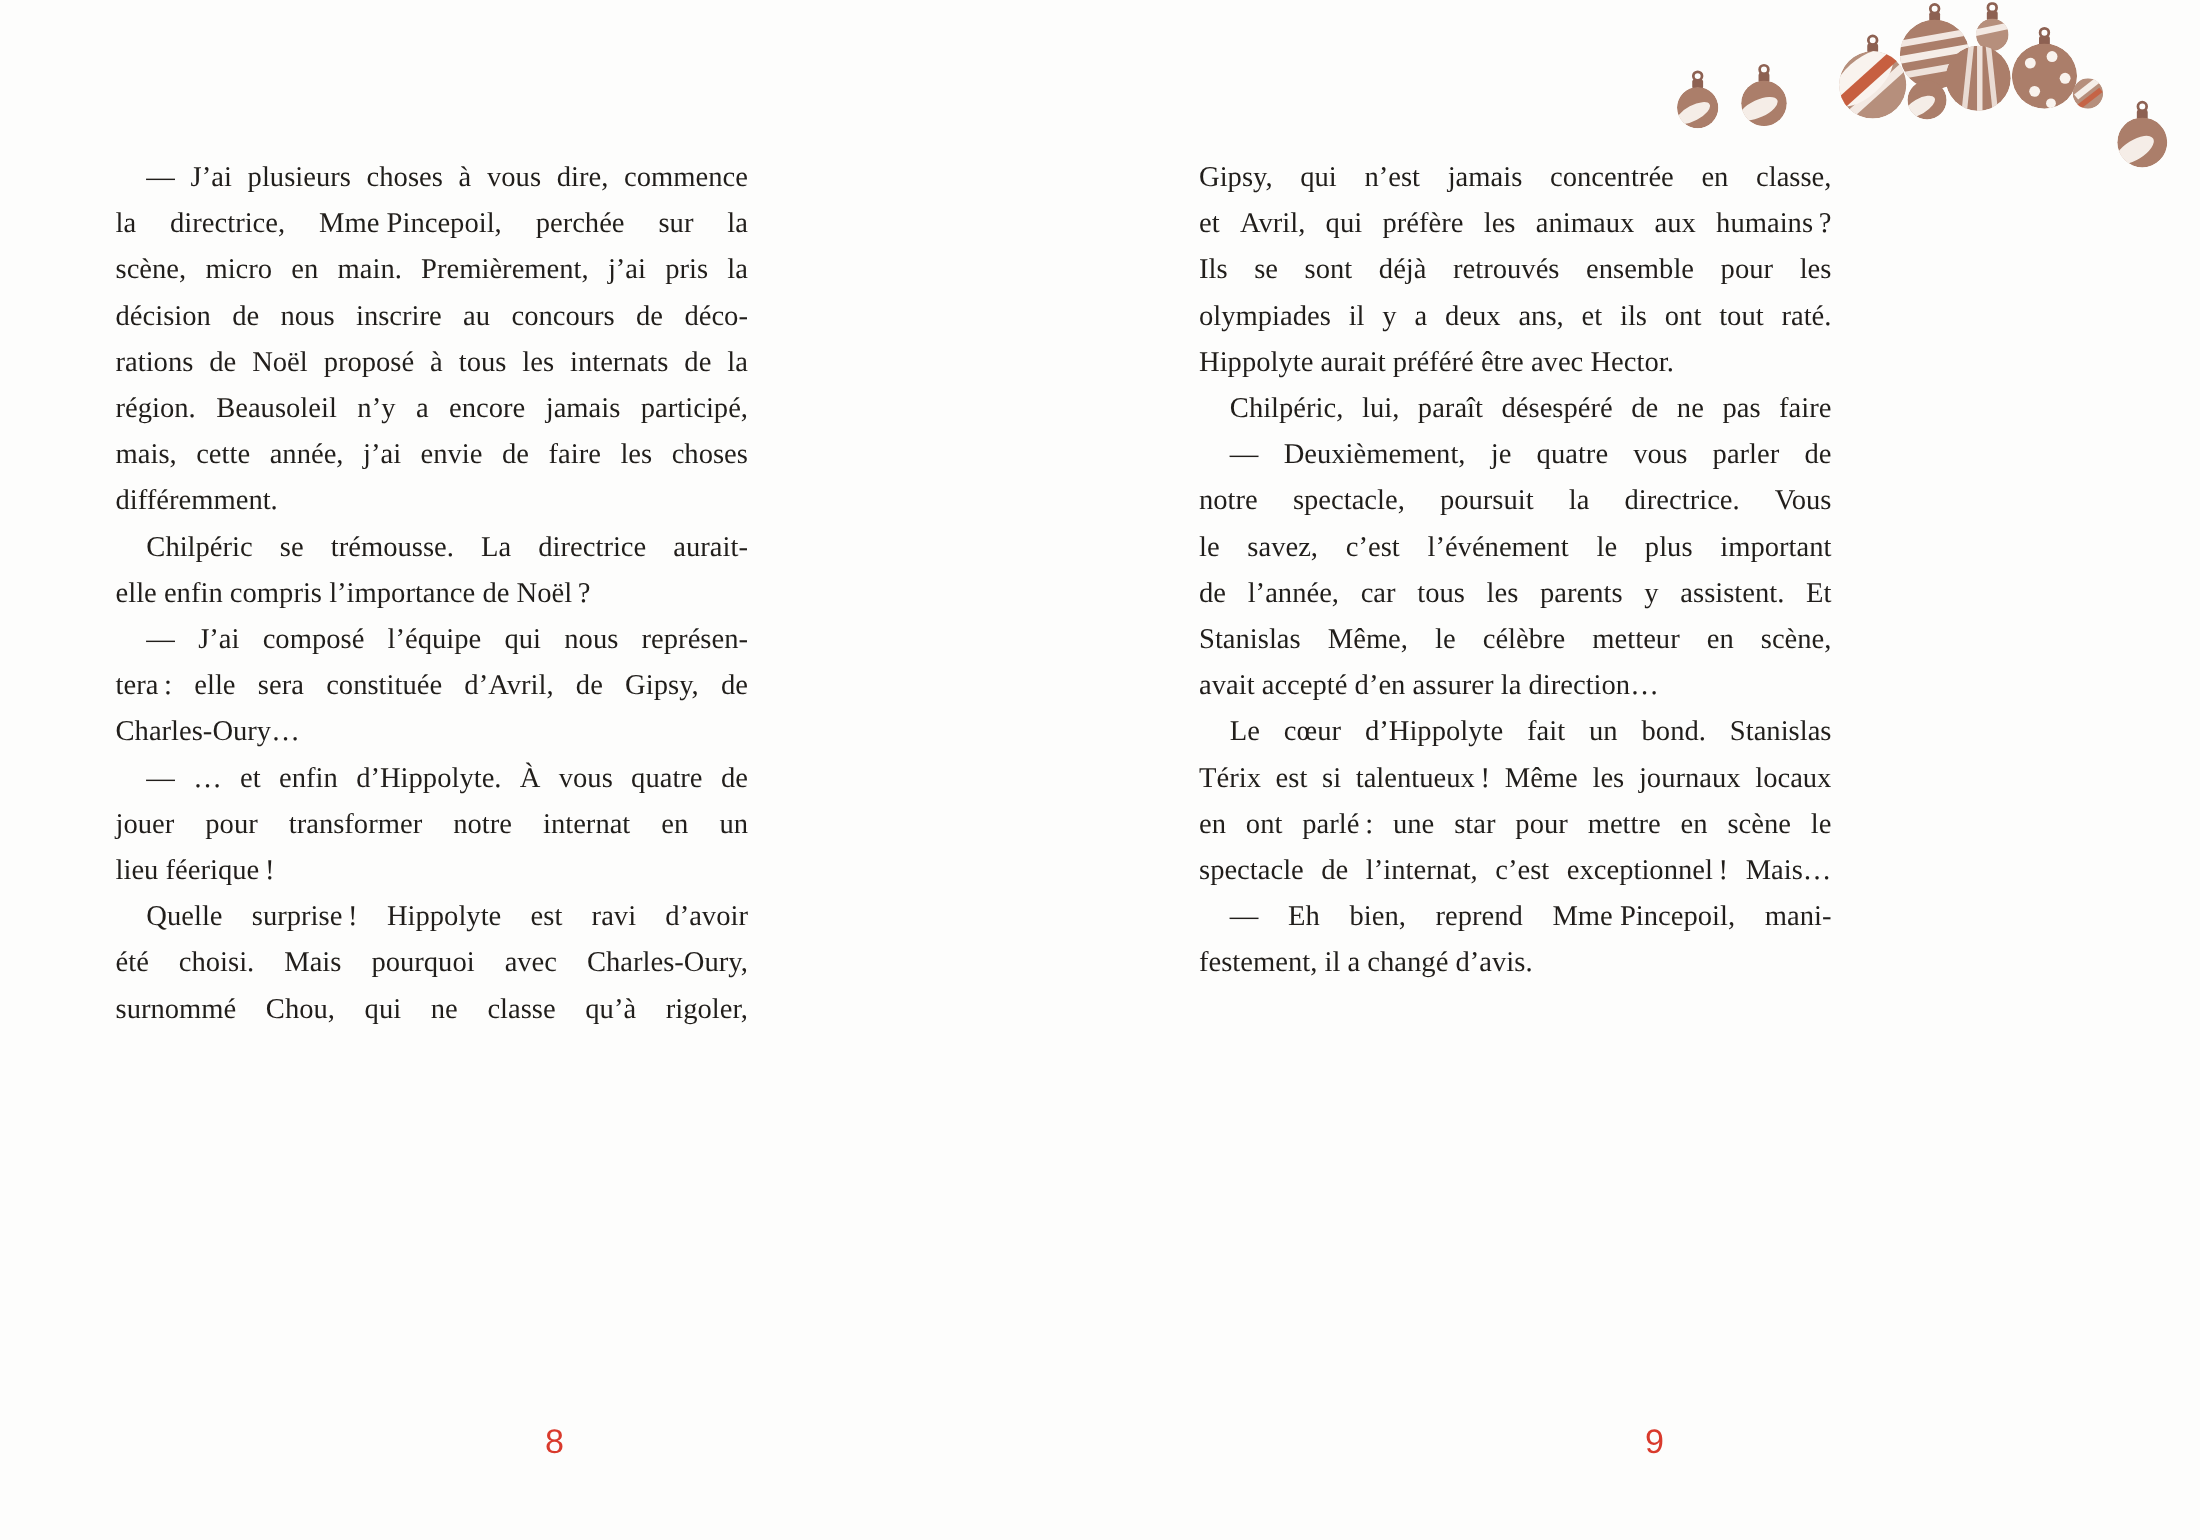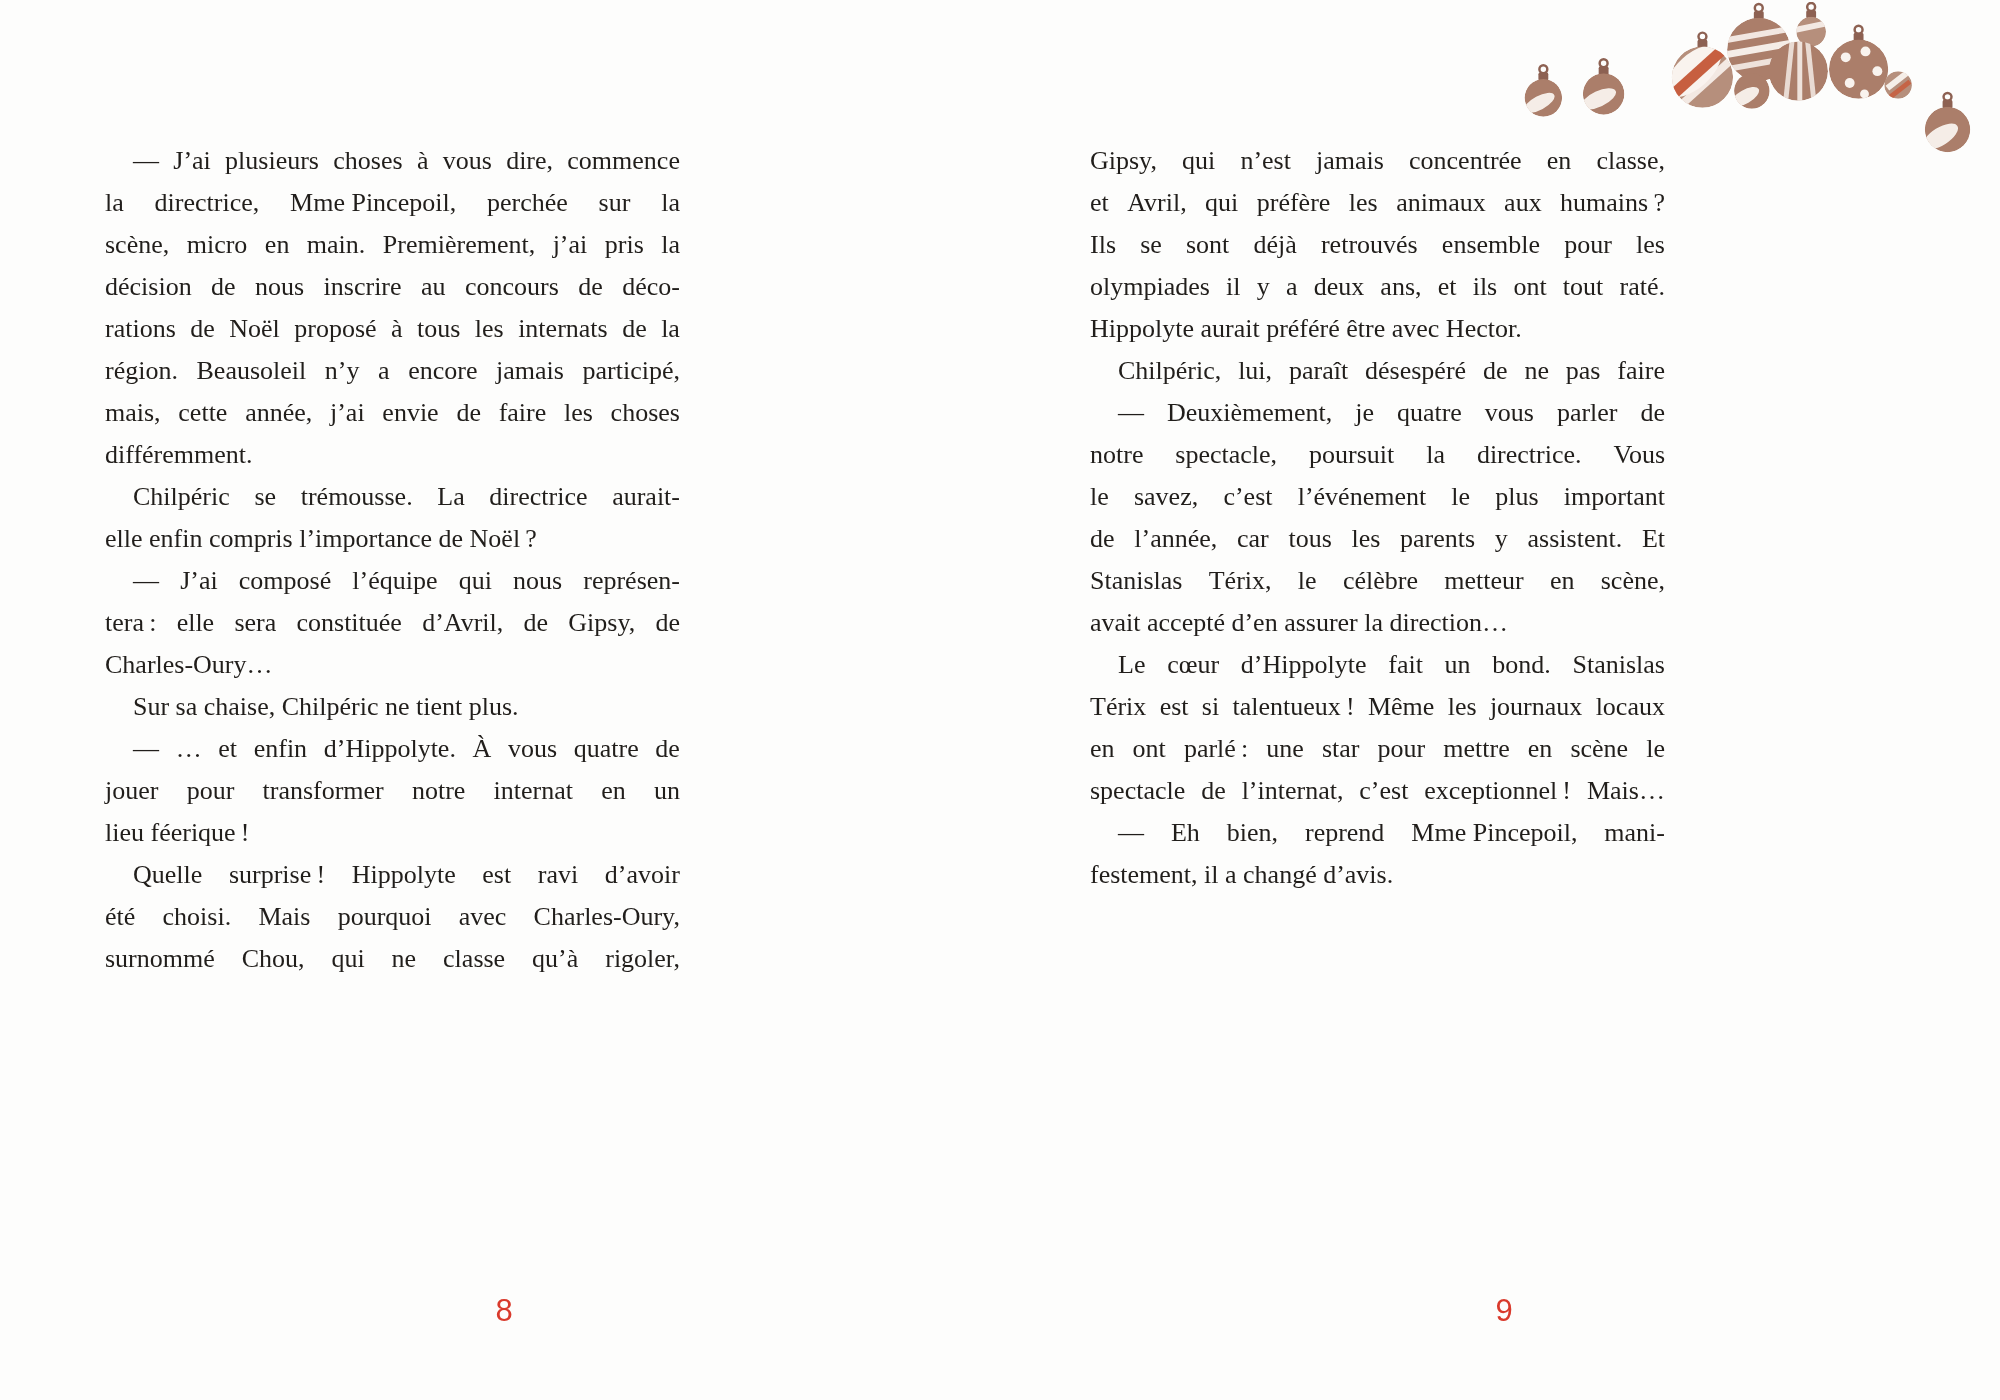--- a/index.html
+++ b/index.html
@@ -176,23 +176,20 @@
       <div class="para indent">
         <div class="line"><span>Chilpéric</span><span>se</span><span>trémousse.</span><span>La</span><span>directrice</span><span>aurait-</span></div>
         <div class="line lastline"><span>elle enfin compris l’importance de Noël ?</span></div>
       </div>
       <div class="para indent">
         <div class="line"><span>—</span><span>J’ai</span><span>composé</span><span>l’équipe</span><span>qui</span><span>nous</span><span>représen-</span></div>
         <div class="line"><span>tera :</span><span>elle</span><span>sera</span><span>constituée</span><span>d’Avril,</span><span>de</span><span>Gipsy,</span><span>de</span></div>
         <div class="line lastline"><span>Charles-Oury…</span></div>
       </div>
       <div class="para indent">
-        <div class="line lastline"><span>Sur sa chaise, Chilpéric ne tient plus.</span></div>
-      </div>
-      <div class="para indent">
         <div class="line"><span>—</span><span>…</span><span>et</span><span>enfin</span><span>d’Hippolyte.</span><span>À</span><span>vous</span><span>quatre</span><span>de</span></div>
         <div class="line"><span>jouer</span><span>pour</span><span>transformer</span><span>notre</span><span>internat</span><span>en</span><span>un</span></div>
         <div class="line lastline"><span>lieu féerique !</span></div>
       </div>
       <div class="para indent">
         <div class="line"><span>Quelle</span><span>surprise !</span><span>Hippolyte</span><span>est</span><span>ravi</span><span>d’avoir</span></div>
         <div class="line"><span>été</span><span>choisi.</span><span>Mais</span><span>pourquoi</span><span>avec</span><span>Charles-Oury,</span></div>
         <div class="line"><span>surnommé</span><span>Chou,</span><span>qui</span><span>ne</span><span>classe</span><span>qu’à</span><span>rigoler,</span></div>
       </div>
     </div>
@@ -207,21 +204,21 @@
         <div class="line lastline"><span>Hippolyte aurait préféré être avec Hector.</span></div>
       </div>
       <div class="para indent">
         <div class="line"><span>Chilpéric,</span><span>lui,</span><span>paraît</span><span>désespéré</span><span>de</span><span>ne</span><span>pas</span><span>faire</span></div>
       </div>
       <div class="para indent">
         <div class="line"><span>—</span><span>Deuxièmement,</span><span>je</span><span>quatre</span><span>vous</span><span>parler</span><span>de</span></div>
         <div class="line"><span>notre</span><span>spectacle,</span><span>poursuit</span><span>la</span><span>directrice.</span><span>Vous</span></div>
         <div class="line"><span>le</span><span>savez,</span><span>c’est</span><span>l’événement</span><span>le</span><span>plus</span><span>important</span></div>
         <div class="line"><span>de</span><span>l’année,</span><span>car</span><span>tous</span><span>les</span><span>parents</span><span>y</span><span>assistent.</span><span>Et</span></div>
-        <div class="line"><span>Stanislas</span><span>Térix,</span><span>le</span><span>célèbre</span><span>metteur</span><span>en</span><span>scène,</span></div>
+        <div class="line"><span>Stanislas</span><span>Même,</span><span>le</span><span>célèbre</span><span>metteur</span><span>en</span><span>scène,</span></div>
         <div class="line lastline"><span>avait accepté d’en assurer la direction…</span></div>
       </div>
       <div class="para indent">
         <div class="line"><span>Le</span><span>cœur</span><span>d’Hippolyte</span><span>fait</span><span>un</span><span>bond.</span><span>Stanislas</span></div>
         <div class="line"><span>Térix</span><span>est</span><span>si</span><span>talentueux !</span><span>Même</span><span>les</span><span>journaux</span><span>locaux</span></div>
         <div class="line"><span>en</span><span>ont</span><span>parlé :</span><span>une</span><span>star</span><span>pour</span><span>mettre</span><span>en</span><span>scène</span><span>le</span></div>
         <div class="line"><span>spectacle</span><span>de</span><span>l’internat,</span><span>c’est</span><span>exceptionnel !</span><span>Mais…</span></div>
       </div>
       <div class="para indent">
         <div class="line"><span>—</span><span>Eh</span><span>bien,</span><span>reprend</span><span>Mme&nbsp;Pincepoil,</span><span>mani-</span></div>

